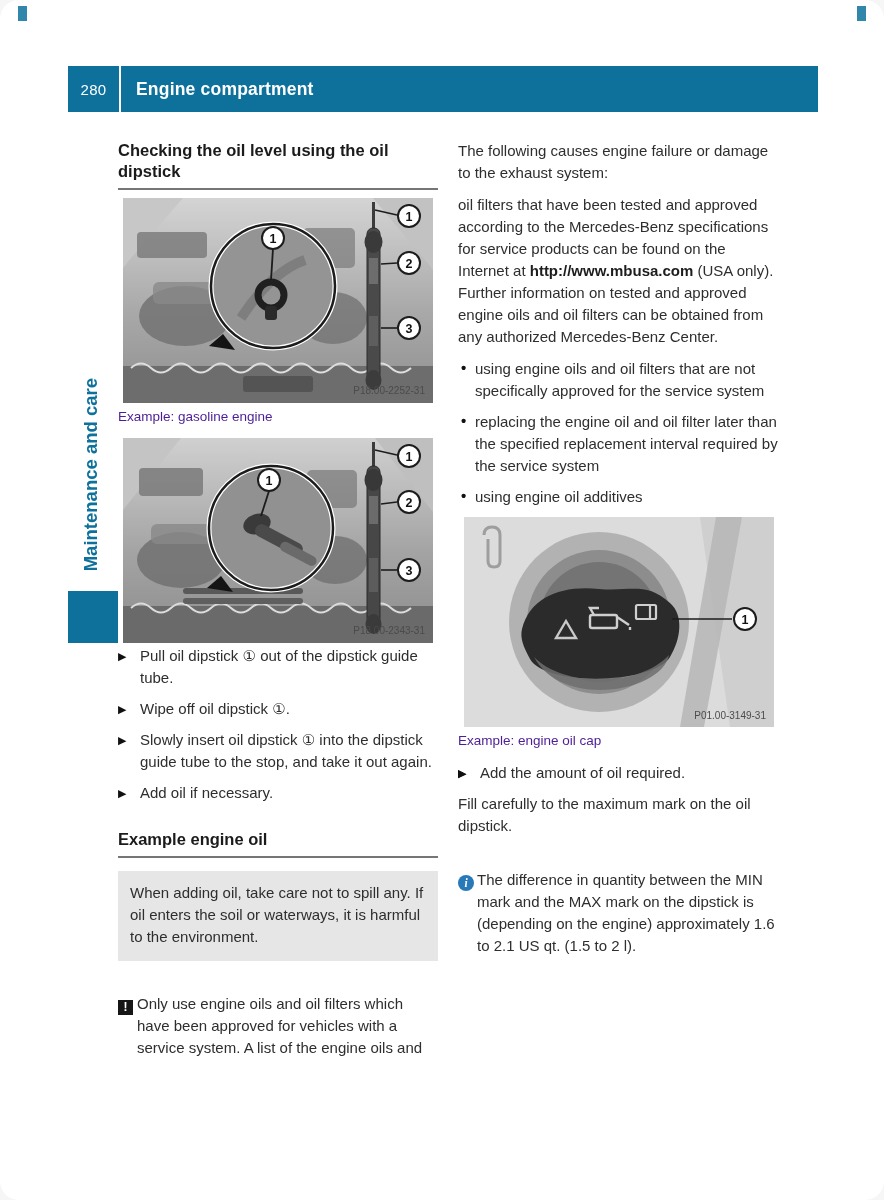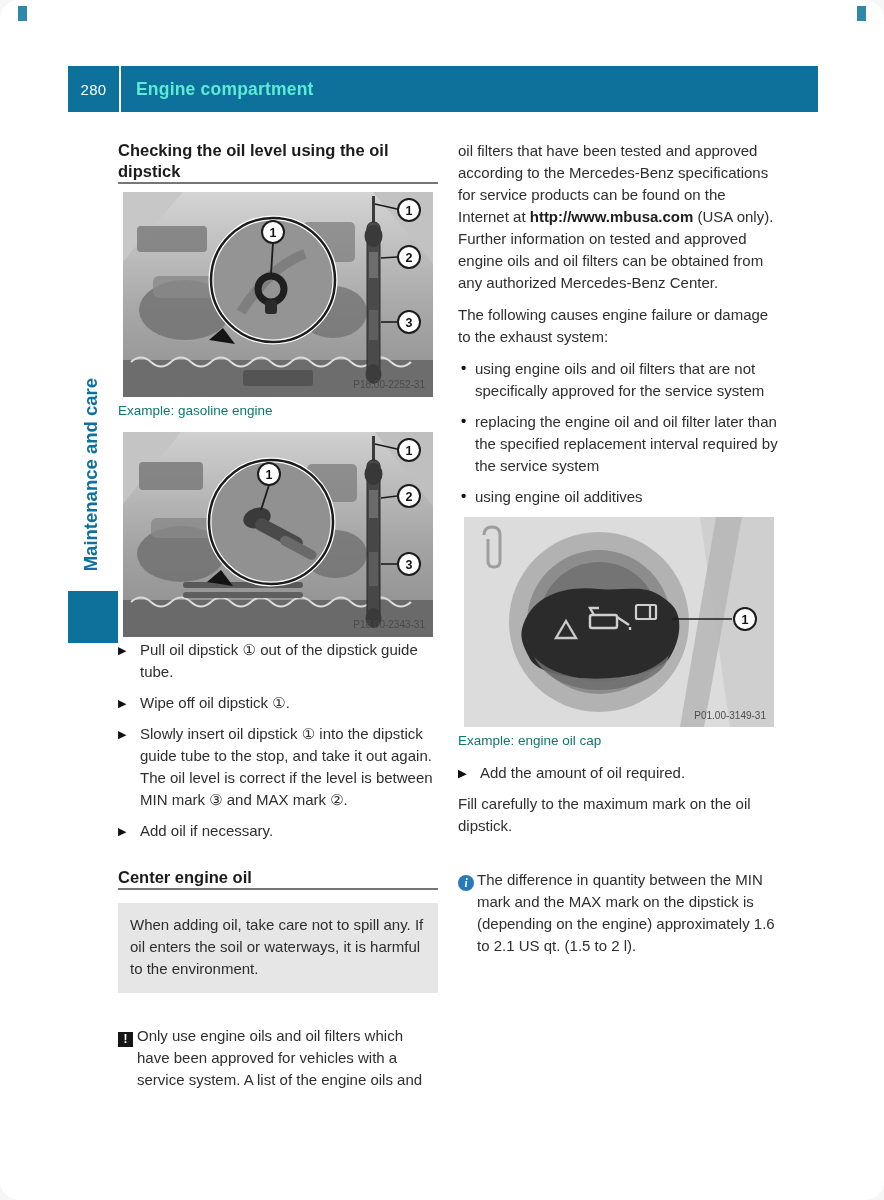--- a/index.html
+++ b/index.html
@@ -7,36 +7,36 @@
         font-family:"Liberation Sans", sans-serif;color:#2e2e2e;border-radius:19px;}
   
   .crop-mark{position:absolute;width:9px;height:15px;background:#0d719c;opacity:.85;}
   .crop-tl{left:18px;top:6px;}
   .crop-tr{left:857px;top:6px;}
   
   .header-bar{position:absolute;left:68px;top:66px;width:750px;height:46px;background:#0d719c;
               display:flex;align-items:center;}
   .page-num{width:51px;text-align:center;color:#fff;font-size:15px;letter-spacing:.3px;}
   .header-divider{width:2px;align-self:stretch;background:#ffffff;}
-  .header-title{color:#5eead4;font-weight:bold;font-size:17.5px;padding-left:15px;letter-spacing:.2px;}
+  .header-title{color:#ffffff;font-weight:bold;font-size:17.5px;padding-left:15px;letter-spacing:.2px;}
   
   .sidebar-label-box{position:absolute;left:68px;top:360px;width:46px;height:230px;
                      display:flex;align-items:center;justify-content:center;}
   .sidebar-label{writing-mode:vertical-rl;transform:rotate(180deg);white-space:nowrap;
                  color:#0d719c;font-weight:bold;font-size:18.5px;}
   .sidebar-square{position:absolute;left:68px;top:591px;width:50px;height:52px;background:#0d719c;}
   
   .col{position:absolute;top:140px;font-size:15px;line-height:22px;}
   .col-left{left:118px;width:320px;}
   .col-right{left:458px;width:322px;}
   h2.section{font-size:16.5px;font-weight:bold;color:#1b1b1b;line-height:21px;margin:0 0 0 0;
-             border-bottom:2px solid #767676;}
+             padding-bottom:6px;border-bottom:2px solid #767676;}
   .figure{margin-top:8px;}
   .figure svg{display:block;}
-  .figcaption{font-size:13.5px;color:#0f766e;margin:5px 0 13px 0;line-height:17px;}
+  .figcaption{font-size:13.5px;color:#4c1d95;margin:5px 0 13px 0;line-height:17px;}
   .para{margin:0 0 10px 0;}
   .steps{margin-top:2px;}
   .step{position:relative;padding-left:22px;margin-bottom:9px;}
   .step .arrow{position:absolute;left:0;top:0;font-size:11px;color:#101010;}
   .step-note{display:block;}
   .dot-list{margin:4px 0 8px 0;}
   .dot-item{position:relative;padding-left:17px;margin-bottom:9px;}
   .dot-item .dot{position:absolute;left:3px;top:-1px;font-weight:bold;color:#111;}
   .note-box{background:#e6e6e6;margin-top:13px;padding:11px 12px 13px 12px;}
   .note-title-row{display:flex;align-items:center;color:#0d719c;font-weight:bold;font-size:15px;
@@ -182,44 +182,43 @@
         <span class="arrow">▶</span>
         <span class="txt">Pull oil dipstick ① out of the dipstick guide tube.</span>
       </div>
       <div class="step">
         <span class="arrow">▶</span>
         <span class="txt">Wipe off oil dipstick ①.</span>
       </div>
       <div class="step">
         <span class="arrow">▶</span>
         <span class="txt">Slowly insert oil dipstick ① into the dipstick guide tube to the stop, and take it out again.</span>
-        <span class="step-note">The oil level is correct if the level is between MIN mark ③ and MAX mark ②.</span>
       </div>
       <div class="step">
         <span class="arrow">▶</span>
         <span class="txt">Add oil if necessary.</span>
       </div>
     </div>
 
-    <h2 class="section" style="margin-top:25px;">Center engine oil</h2>
+    <h2 class="section" style="margin-top:25px;">Example engine oil</h2>
 
     <div class="note-box">
       <div class="note-text">When adding oil, take care not to spill any. If oil enters the soil or waterways, it is harmful to the environment.</div>
     </div>
 
     <div class="hang">
       <span class="warn-icon">!</span><span class="txt">Only use engine oils and oil filters which have been approved for vehicles with a service system. A list of the engine oils and</span>
     </div>
   </div>
 
   <div class="col col-right">
+    <p class="para">The following causes engine failure or damage to the exhaust system:</p>
     <p class="para">
       <span>oil filters that have been tested and approved according to the Mercedes-Benz specifications for service products can be found on the Internet at </span><b>http://www.mbusa.com</b><span> (USA only). Further information on tested and approved engine oils and oil filters can be obtained from any authorized Mercedes-Benz Center.</span>
     </p>
-    <p class="para">The following causes engine failure or damage to the exhaust system:</p>
 
     <div class="dot-list">
       <div class="dot-item">
         <span class="dot">•</span>
         <span>using engine oils and oil filters that are not specifically approved for the service system</span>
       </div>
       <div class="dot-item">
         <span class="dot">•</span>
         <span>replacing the engine oil and oil filter later than the specified replacement interval required by the service system</span>
       </div>

